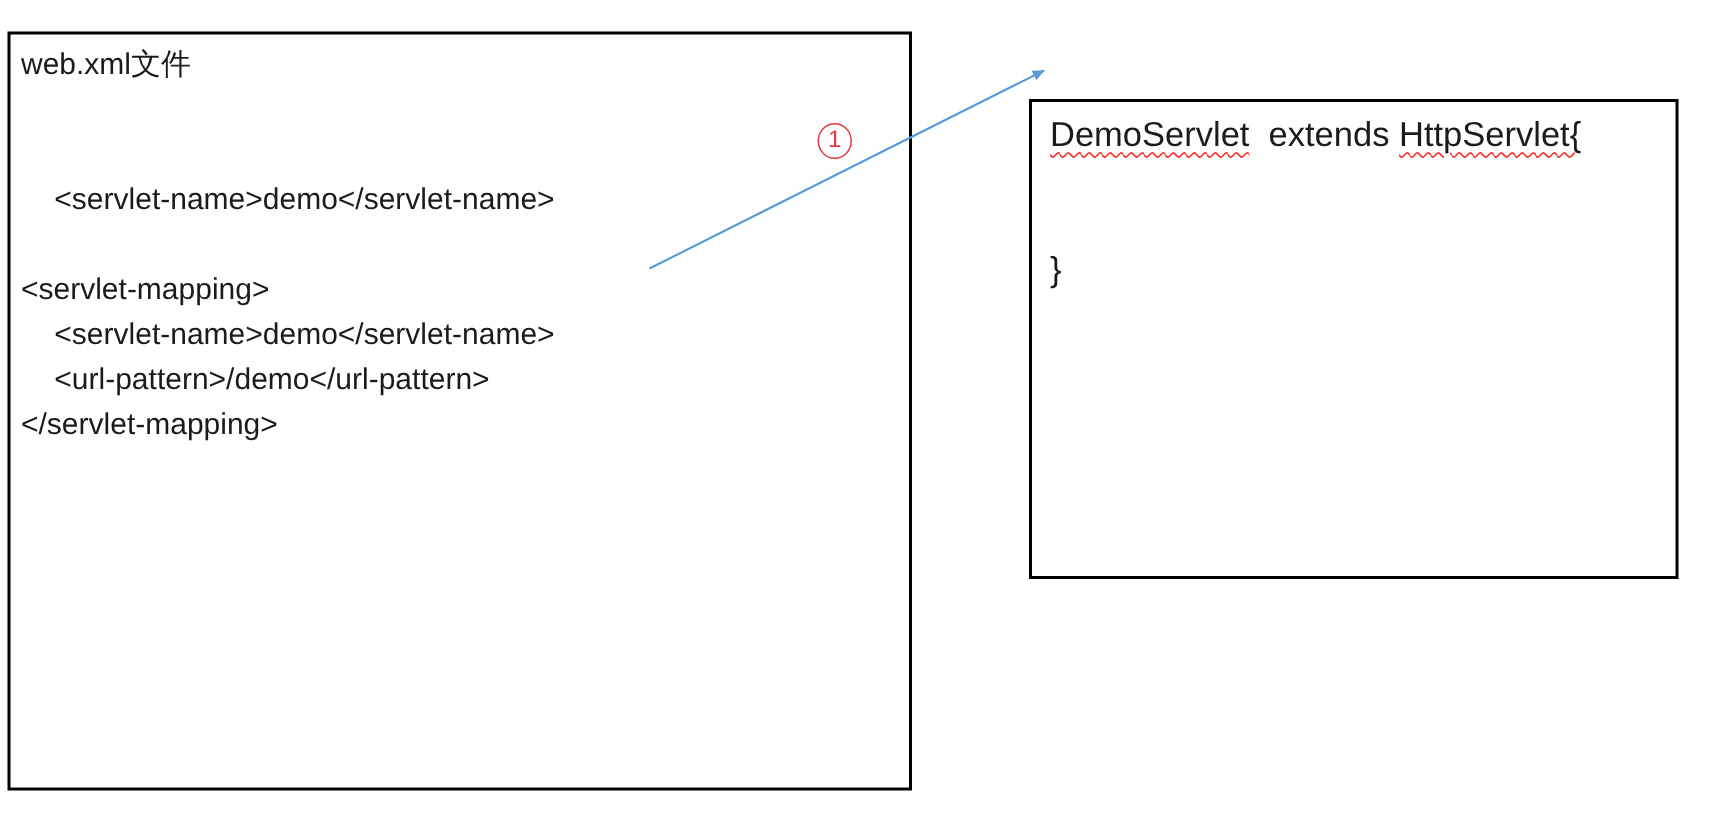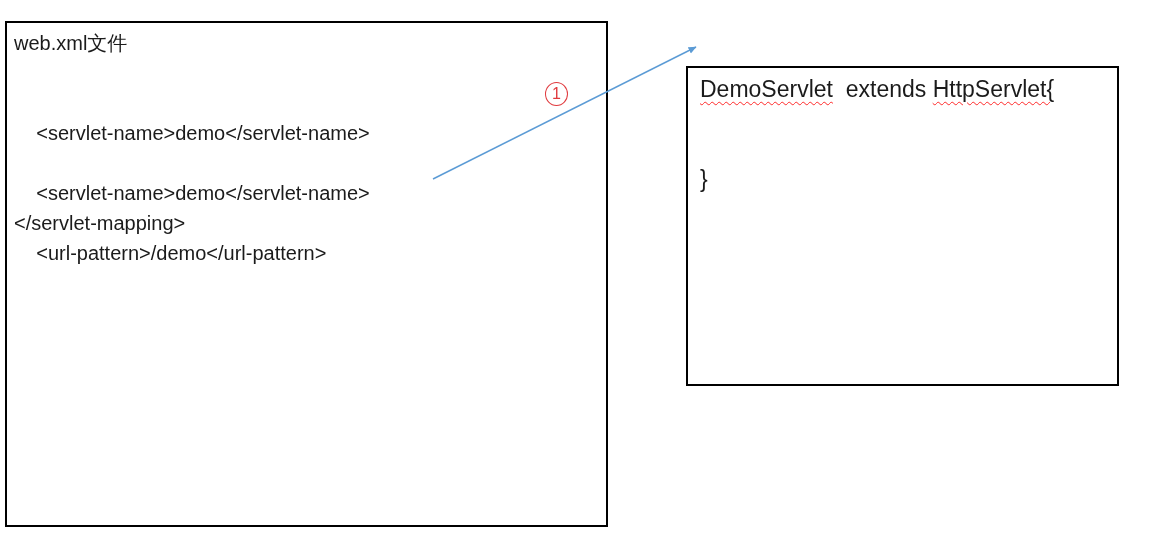--- a/index.html
+++ b/index.html
@@ -67,23 +67,24 @@
 </style>
 </head>
 <body>
 
 <div class="box left" id="left-box">
     <div class="code-line"><span>web.xml文件</span></div>
     <div class="code-line"></div>
     <div class="code-line"></div>
     <div class="code-line"><span>    &lt;servlet-name&gt;demo&lt;/servlet-name&gt;</span></div>
     <div class="code-line"></div>
+    <div class="code-line"><span>&lt;servlet-mapping&gt;</span></div>
     <div class="code-line"><span>    &lt;servlet-name&gt;demo&lt;/servlet-name&gt;</span></div>
+    <div class="code-line"><span>    &lt;url-pattern&gt;/demo&lt;/url-pattern&gt;</span></div>
     <div class="code-line"><span>&lt;/servlet-mapping&gt;</span></div>
-    <div class="code-line"><span>    &lt;url-pattern&gt;/demo&lt;/url-pattern&gt;</span></div>
   </div>
 
 <div class="box right" id="right-box">
     <div class="code-line"><span class="wavy">DemoServlet</span><span>  extends </span><span class="wavy">HttpServlet{</span></div>
     <div class="code-line"></div>
     <div class="code-line"></div>
     <div class="code-line"><span>}</span></div>
   </div>
 
 <svg class="arrow-layer" width="1151" height="553" viewBox="0 0 1151 553" xmlns="http://www.w3.org/2000/svg">

